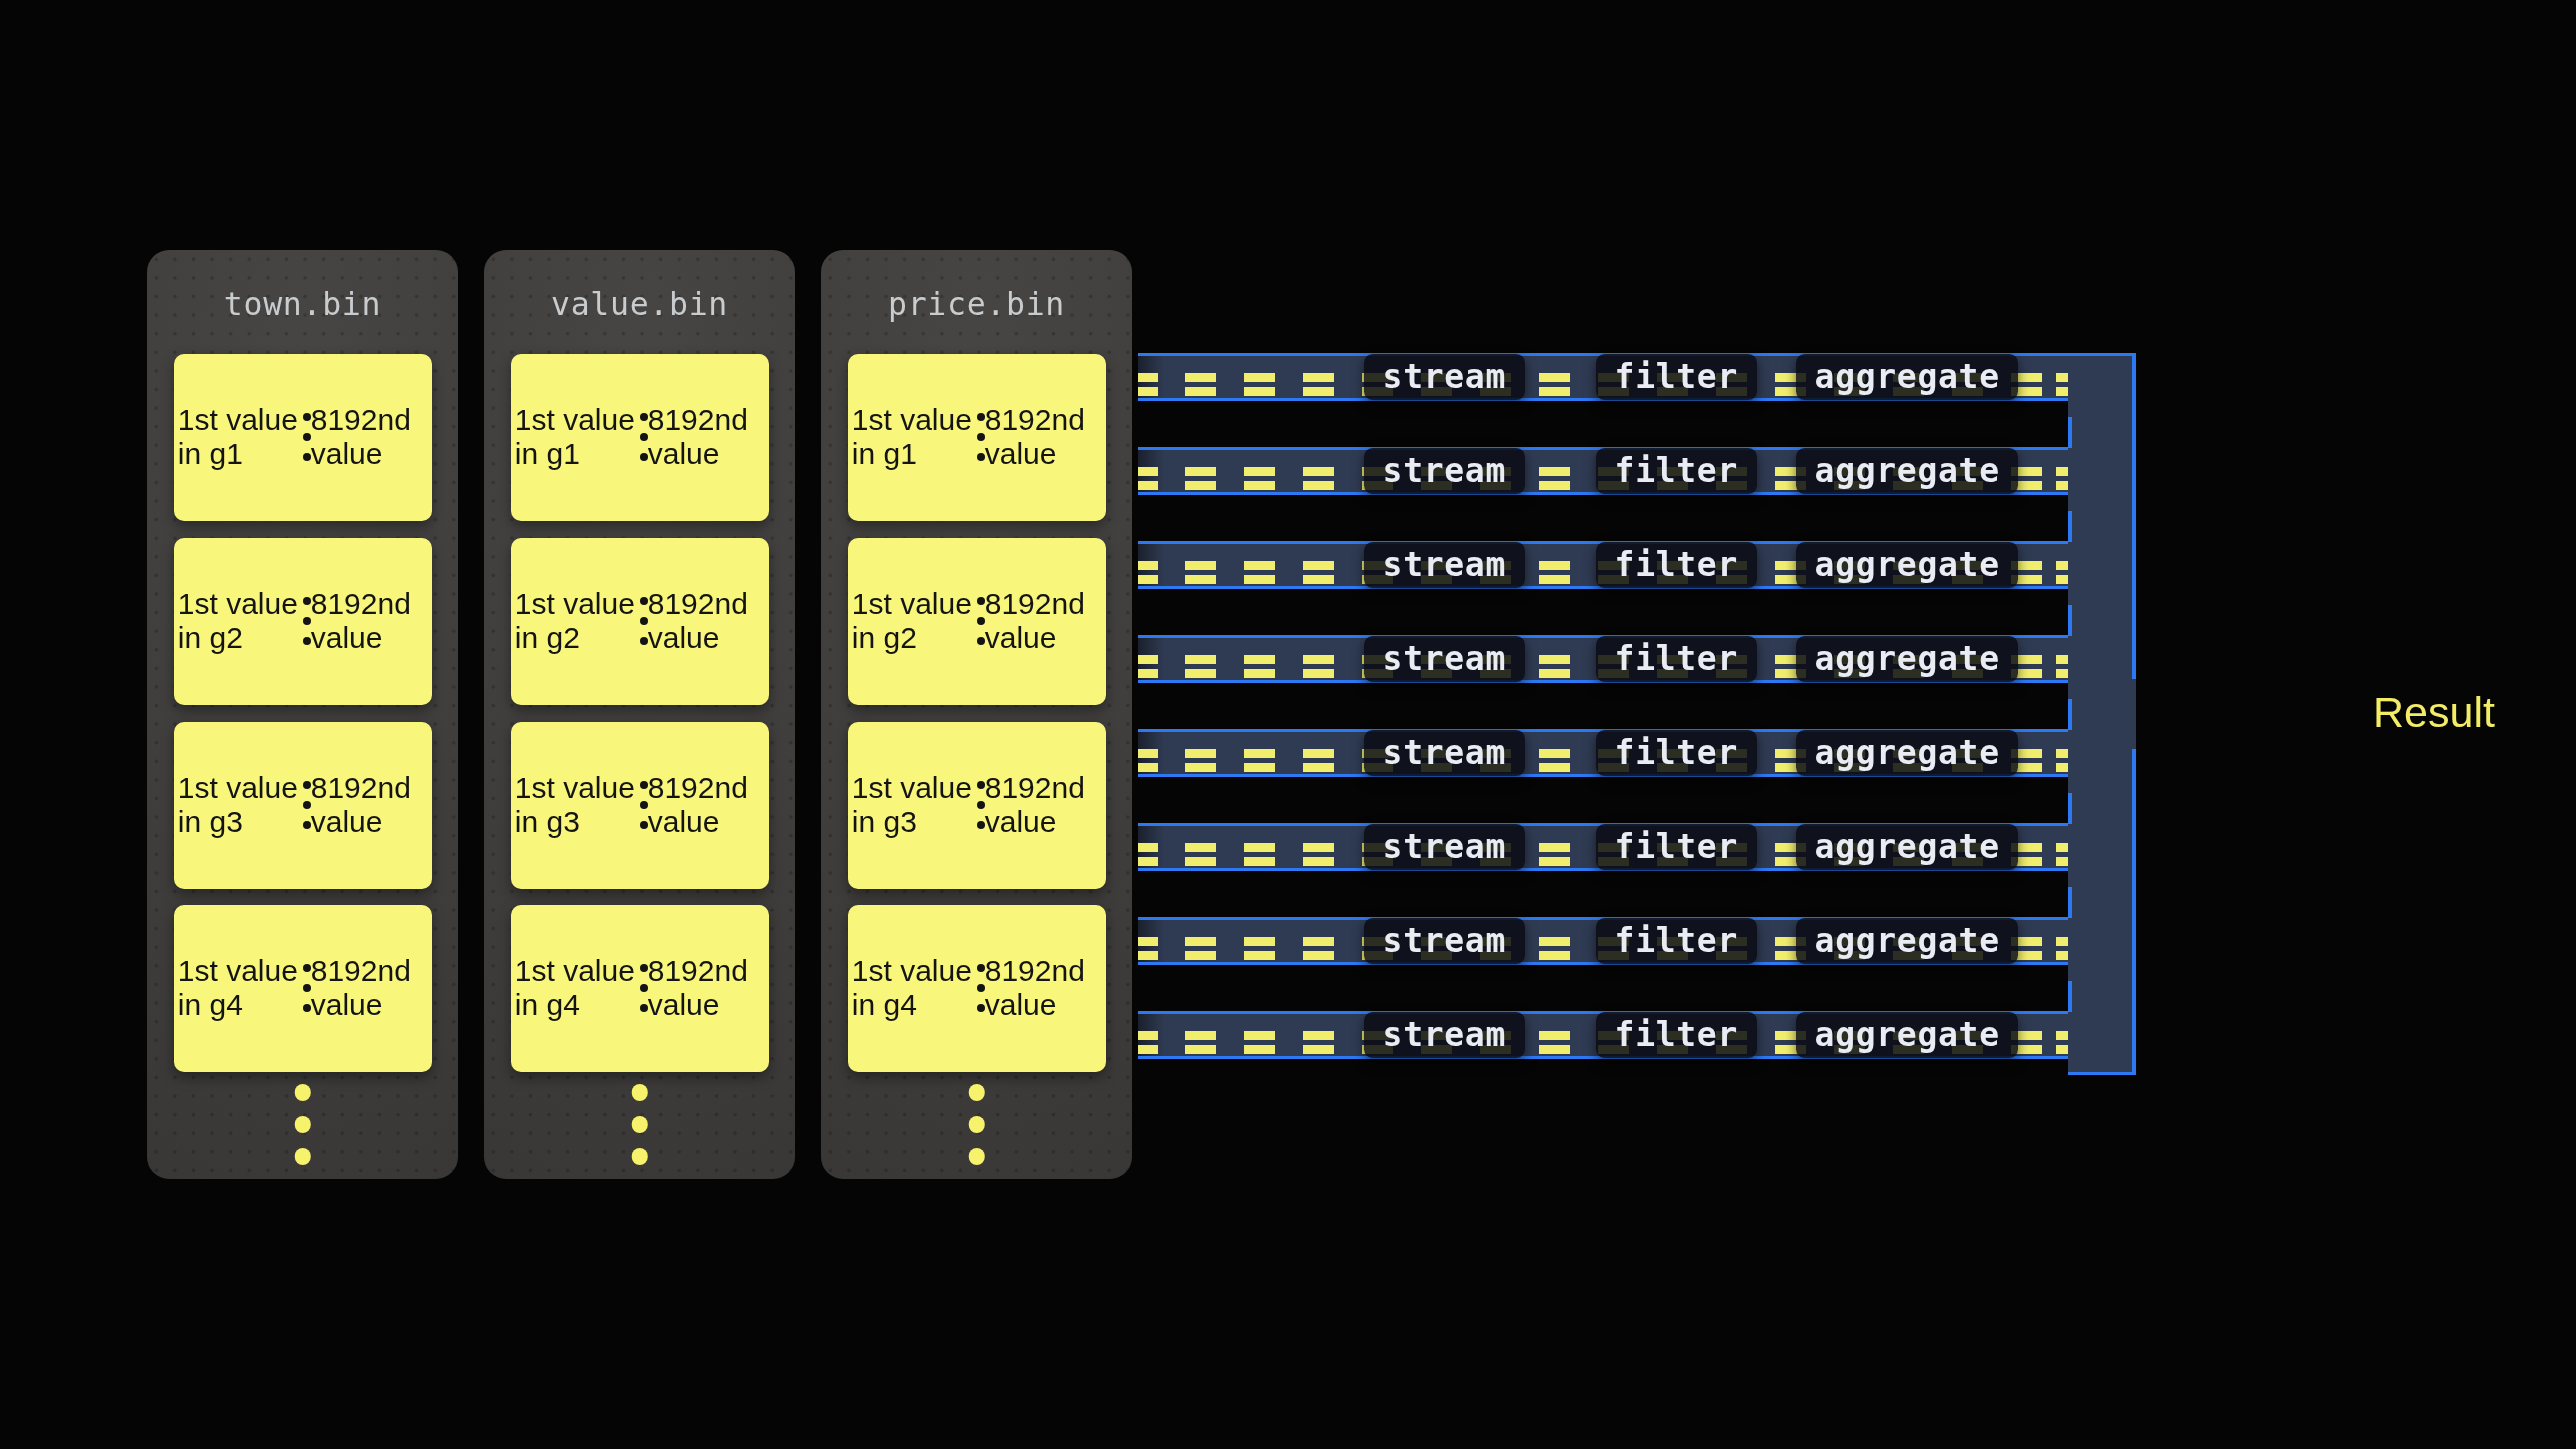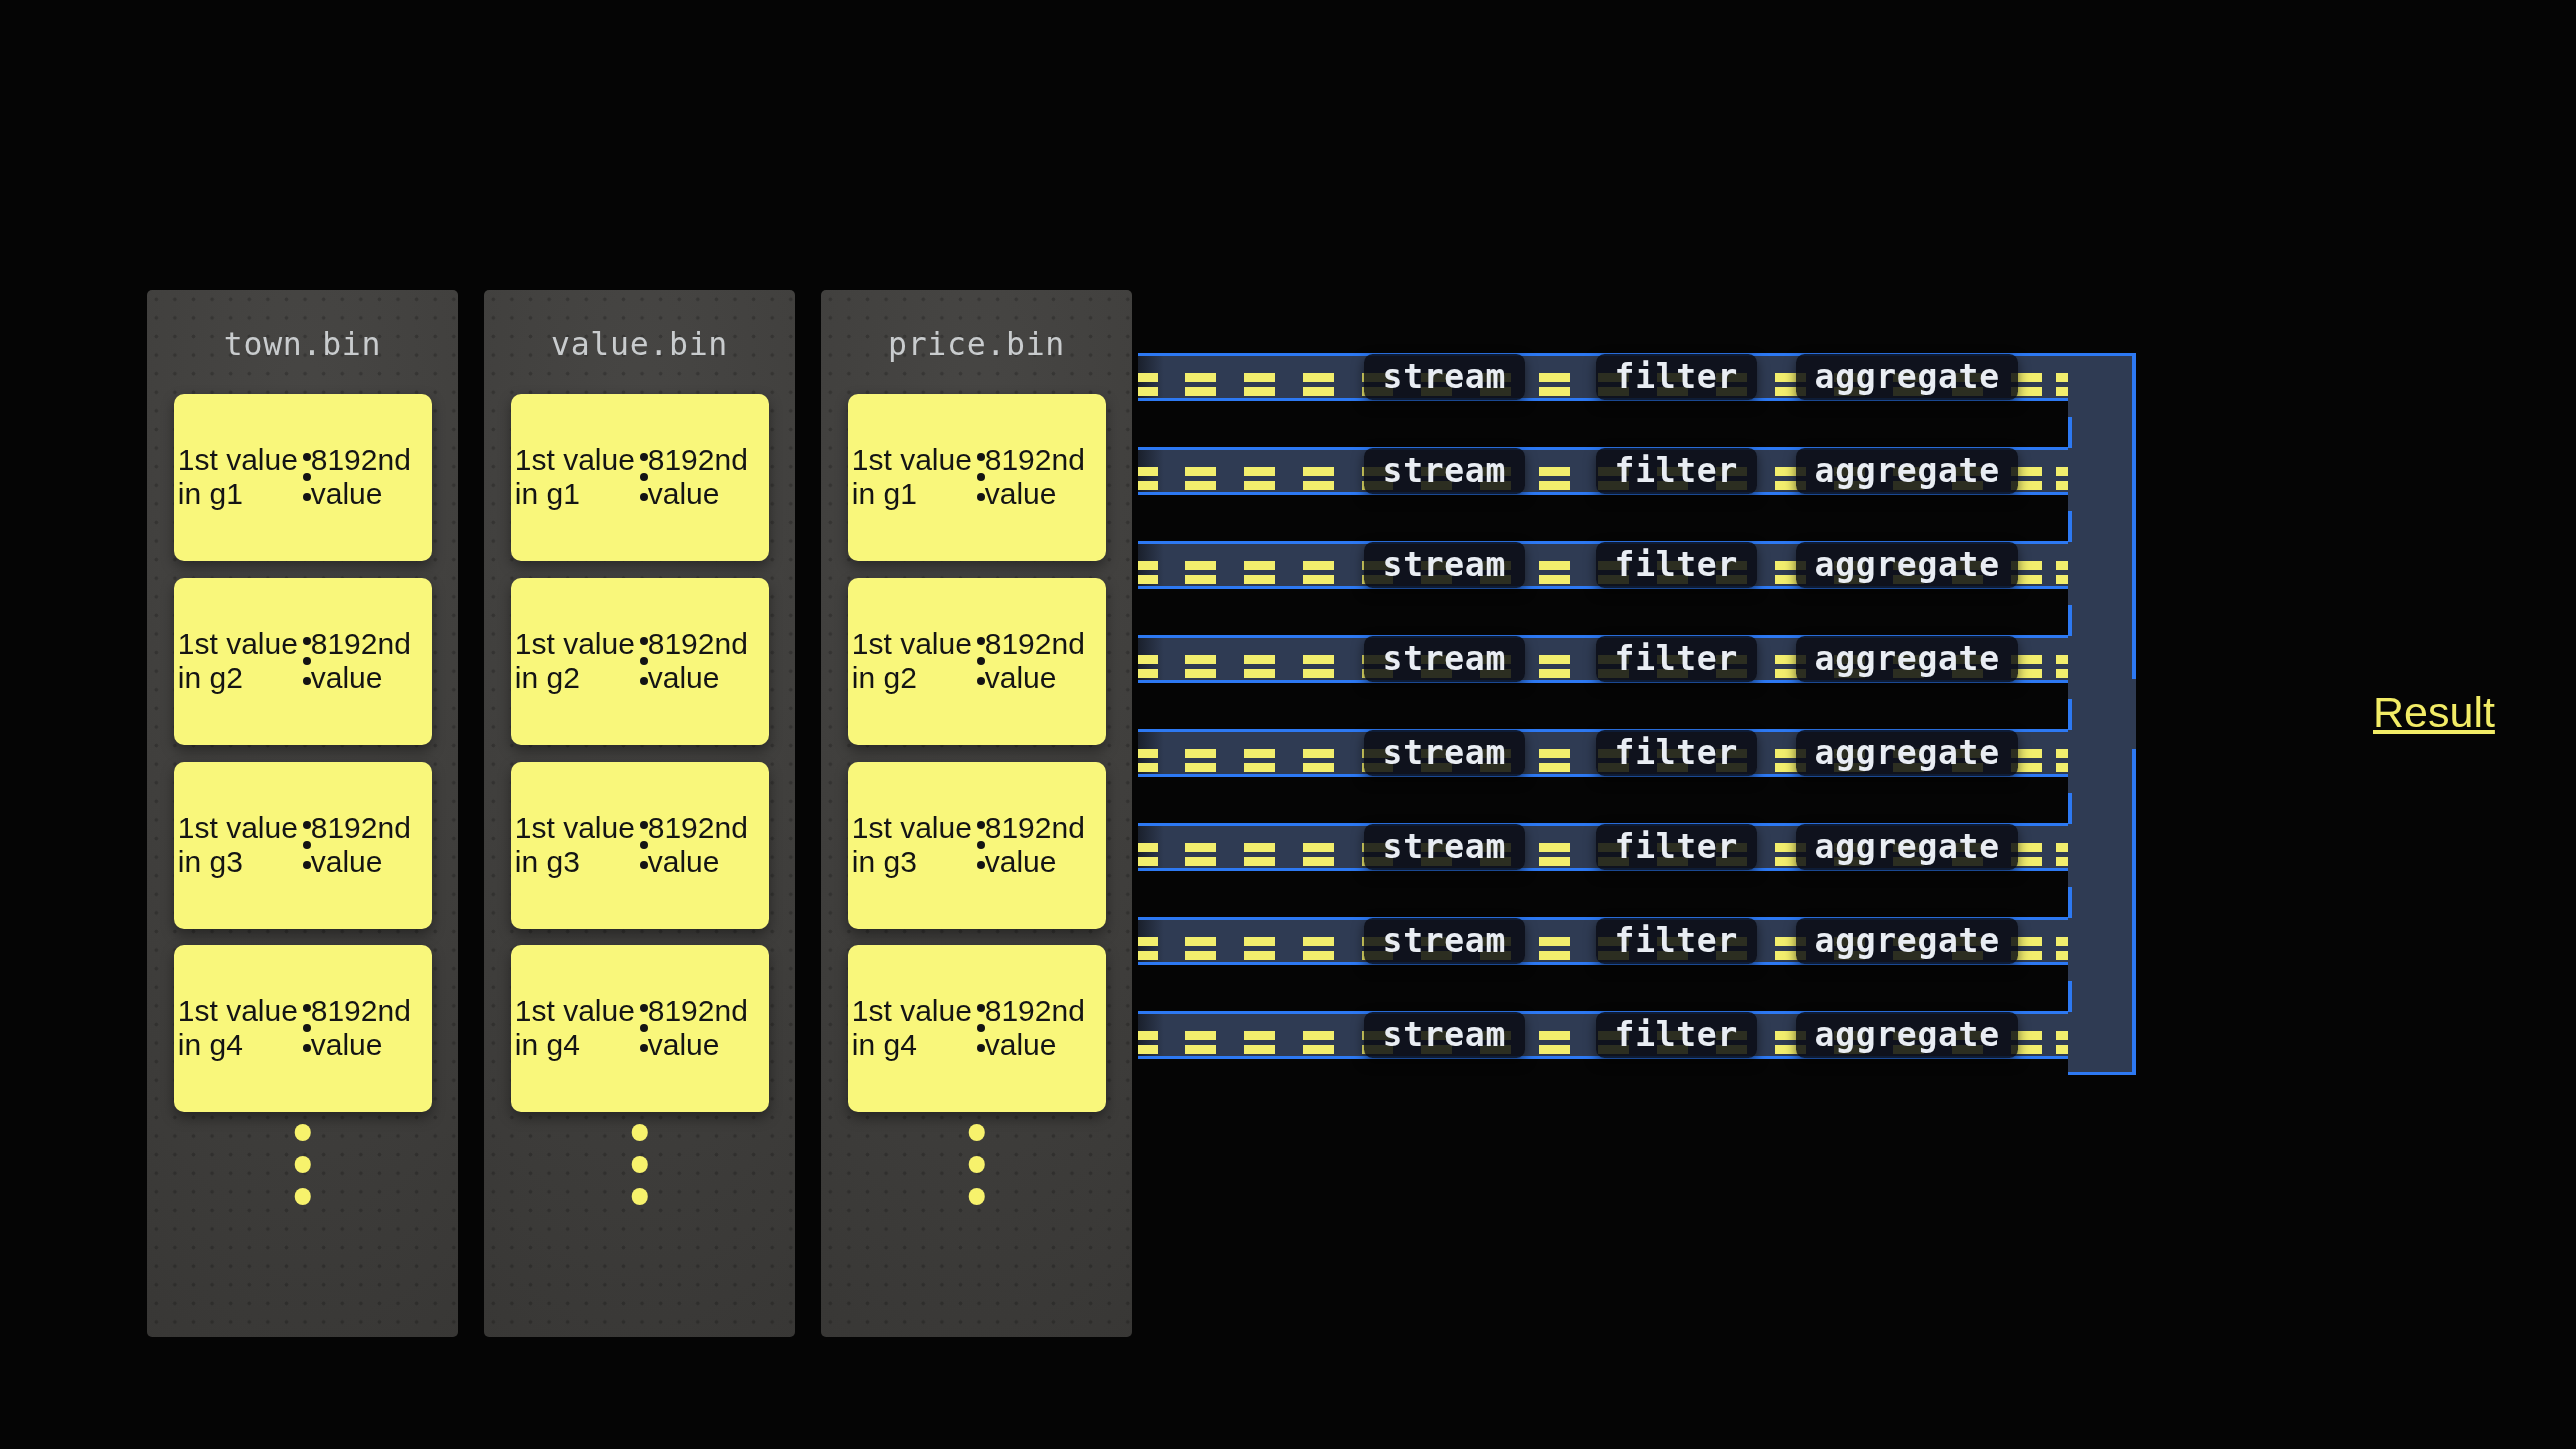--- a/index.html
+++ b/index.html
@@ -1,24 +1,23 @@
 <!DOCTYPE html>
 <html style="--c-page: #050505; --c-file-title: #c9ccce; --c-block: #f9f77b; --c-block-text: #141414; --c-ydot: #f7f26c; --c-mem-title: #aeb2b5; --c-blue: #2d79f3; --c-fill: rgba(125,160,230,0.35); --c-mark: #f2ee6d; --c-badge: rgba(9,12,20,0.85); --c-badge-text: #e9edf3; --c-result: #f2ec66;font-size:11.4px"><head>
 <meta charset="utf-8">
 <style>
   html,body{margin:0;padding:0;background:#050505;width:2576px;height:1449px;overflow:hidden;}
   .stage{position:absolute;left:0;top:0;width:2576px;height:1449px;background:var(--c-page,#050505);
          font-family:"Liberation Sans",sans-serif;}
 
   
-  .file-panel{position:absolute;top:250px;width:311px;height:1047px;border-radius:5px;
+  .file-panel{position:absolute;top:250px;width:311px;height:929px;border-radius:22px;
     background:
       radial-gradient(rgba(0,0,0,0.20) 1.8px, transparent 2.1px) 0 0/18.6px 18.6px,
       radial-gradient(130% 95% at 50% 14%, #474644 0%, #3d3c3a 72%, #383735 100%);
-    margin-top: 40px;
   }
   .file-title{position:absolute;left:0;right:0;top:36px;text-align:center;
     font-family:"DejaVu Sans Mono","Liberation Mono",monospace;font-size:31.5px;
     color:var(--c-file-title,#c9ccce);letter-spacing:0.7px;}
   .block{position:absolute;left:26.5px;width:258px;height:167px;border-radius:10px;
     background:var(--c-block,#f9f77b);box-shadow:0 5.7px 13px rgba(0,0,0,0.38);
     display:flex;flex-direction:row;align-items:center;justify-content:space-between;
     padding:11.4px 4.3px 13px;box-sizing:border-box;color:var(--c-block-text,#141414);
     font-size:30px;font-weight:500;}
   .bdots{display:flex;flex-direction:column;gap:12px;align-items:center;}
@@ -61,21 +60,21 @@
 
   
   .merge-channel{position:absolute;left:997px;top:326px;width:222px;height:71px;box-sizing:border-box;
     border-top:3.6px solid var(--c-blue,#2d79f3);border-bottom:3.6px solid var(--c-blue,#2d79f3);
     border-right:3.6px solid var(--c-blue,#2d79f3);
     background:var(--c-fill,rgba(125,160,230,0.35));}
   .eq{position:absolute;left:5.7px;top:50%;transform:translateY(-50%);width:31.5px;height:23.6px;
     background:linear-gradient(180deg, var(--c-mark,#f2ee6d) 0 9.3px, transparent 9.3px 14.3px, var(--c-mark,#f2ee6d) 14.3px 23.6px);}
   .merge-badge{left:37px;}
   .result-label{position:absolute;left:2373px;top:687px;font-size:43px;line-height:50px;
-    color:var(--c-result,#f2ec66);text-decoration:underline;}
+    color:var(--c-result,#f2ec66);}
 </style>
 </head>
 <body>
 
 <div class="stage">
 
   <div id="files">
       <div class="file-panel" style="left: 147px;">
         <div class="file-title">town.bin</div>
         <div class="block" style="top: 104px;">

